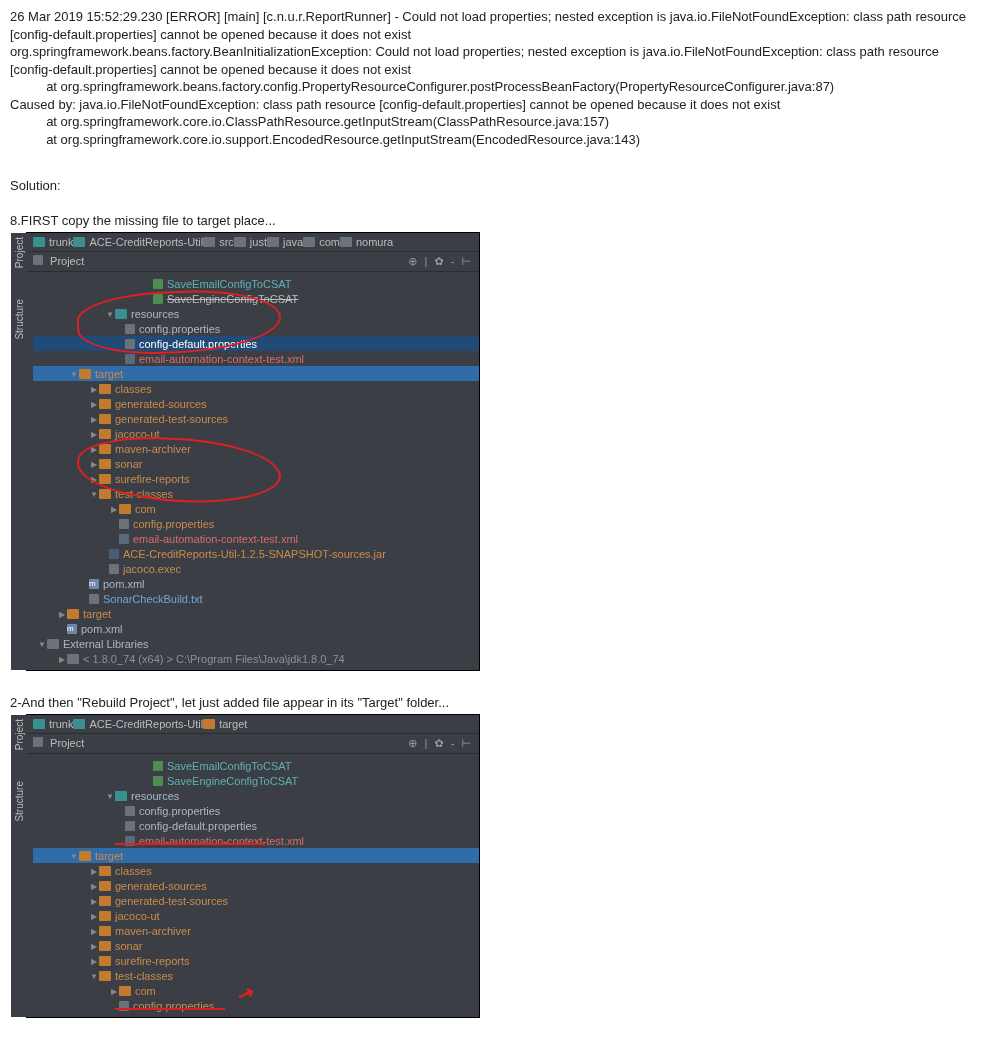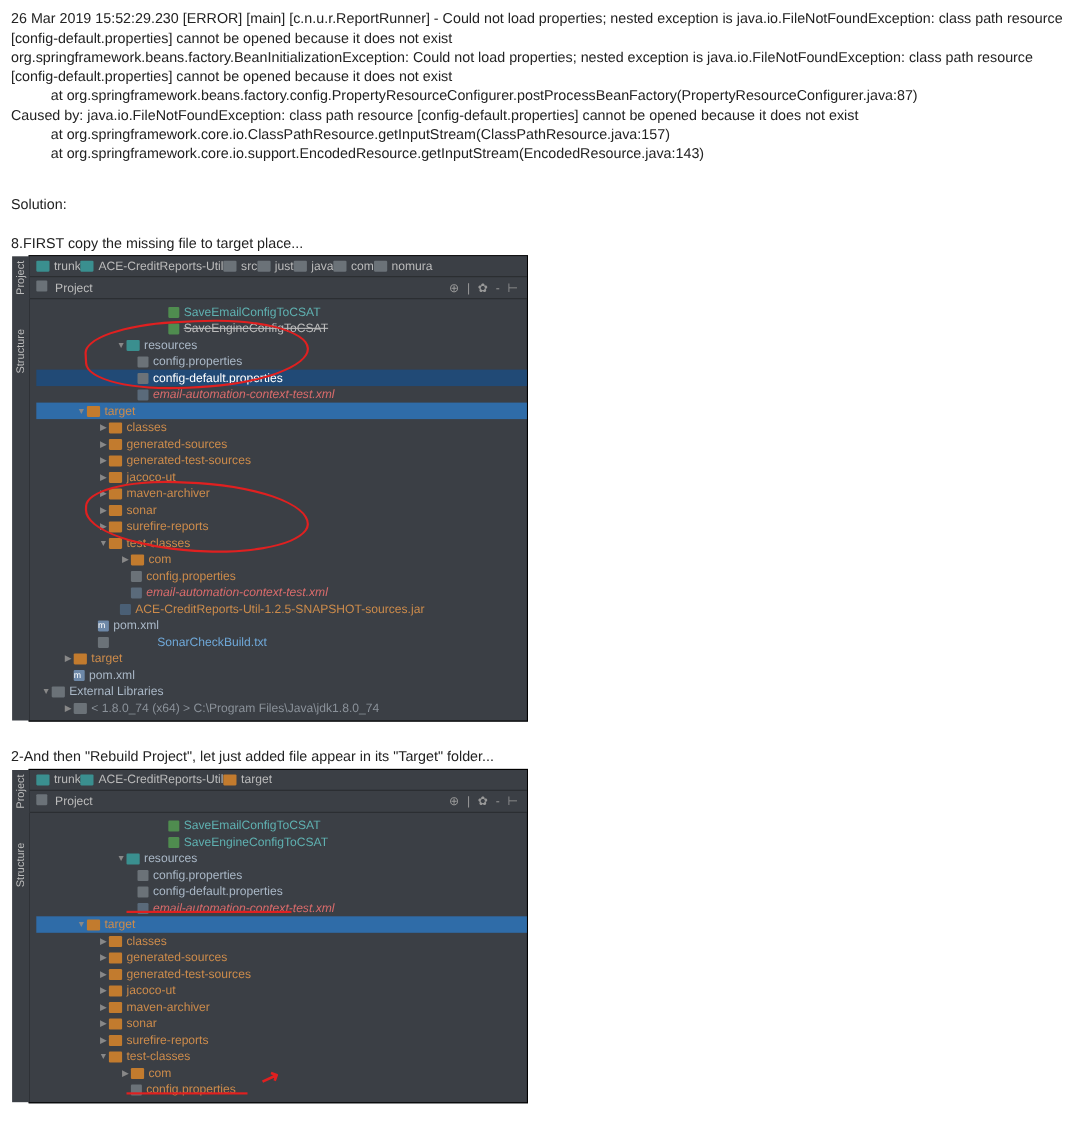--- a/index.html
+++ b/index.html
@@ -78,24 +78,24 @@
   .ic { width:12px; height:10px; display:inline-block; margin-right:4px; border-radius:1px;}
   .ic.folder-teal { background:#3a8f8f; }
   .ic.folder-dark { background:#6b7278; }
   .ic.folder-orange { background:#c27b2e; }
   .ic.file { background:#6b7278; width:10px; }
   .ic.file-green { background:#4f8c4f; width:10px; }
   .ic.file-xml { background:#5a6a7a; width:10px; }
   .ic.file-jar { background:#4a5f75; width:10px; }
   .ic.file-m { background:#6d88a8; width:10px; font-size:8px; color:#fff; }
   .txt-orange { color:#cc8b4b; }
-  .txt-red { color:#d86b6b;font-style:italic; }
+  .txt-red { color:#d86b6b; }
   .txt-teal { color:#5fb1b1; }
   .txt-dim { color:#8a9199; }
-  .txt-link { color:#6fa8d8;margin-left:40px; }
+  .txt-link { color:#6fa8d8; }
   .txt-strike { color:#bbb; text-decoration: line-through; }
   .annot {
     position:absolute;
     border:2px solid #e02020;
     border-radius: 40% 50% 50% 45%;
     pointer-events:none;
   }
   .redline {
     position:absolute; background:#e02020; height:1.5px;
   }
@@ -248,20 +248,25 @@
         <span class="sp" style="width:86px"></span>
         <span class="ic file-xml"></span>
         <span class="txt-red">email-automation-context-test.xml</span>
       </div>
     <div class="row">
         <span class="sp" style="width:76px"></span>
         <span class="ic file-jar"></span>
         <span class="txt-orange">ACE-CreditReports-Util-1.2.5-SNAPSHOT-sources.jar</span>
       </div>
     <div class="row">
+        <span class="sp" style="width:76px"></span>
+        <span class="ic file"></span>
+        <span class="txt-orange">jacoco.exec</span>
+      </div>
+    <div class="row">
         <span class="sp" style="width:56px"></span>
         <span class="ic file-m">m</span>
         <span>pom.xml</span>
       </div>
     <div class="row">
         <span class="sp" style="width:56px"></span>
         <span class="ic file"></span>
         <span class="txt-link">SonarCheckBuild.txt</span>
       </div>
     <div class="row">

